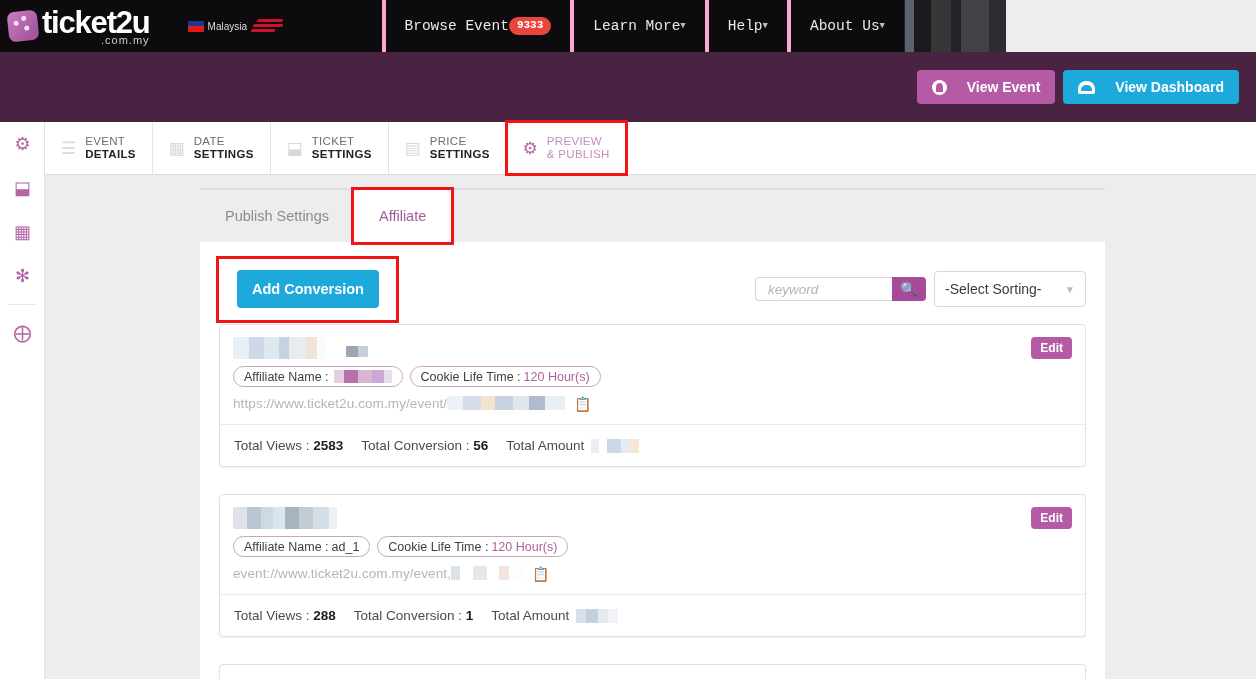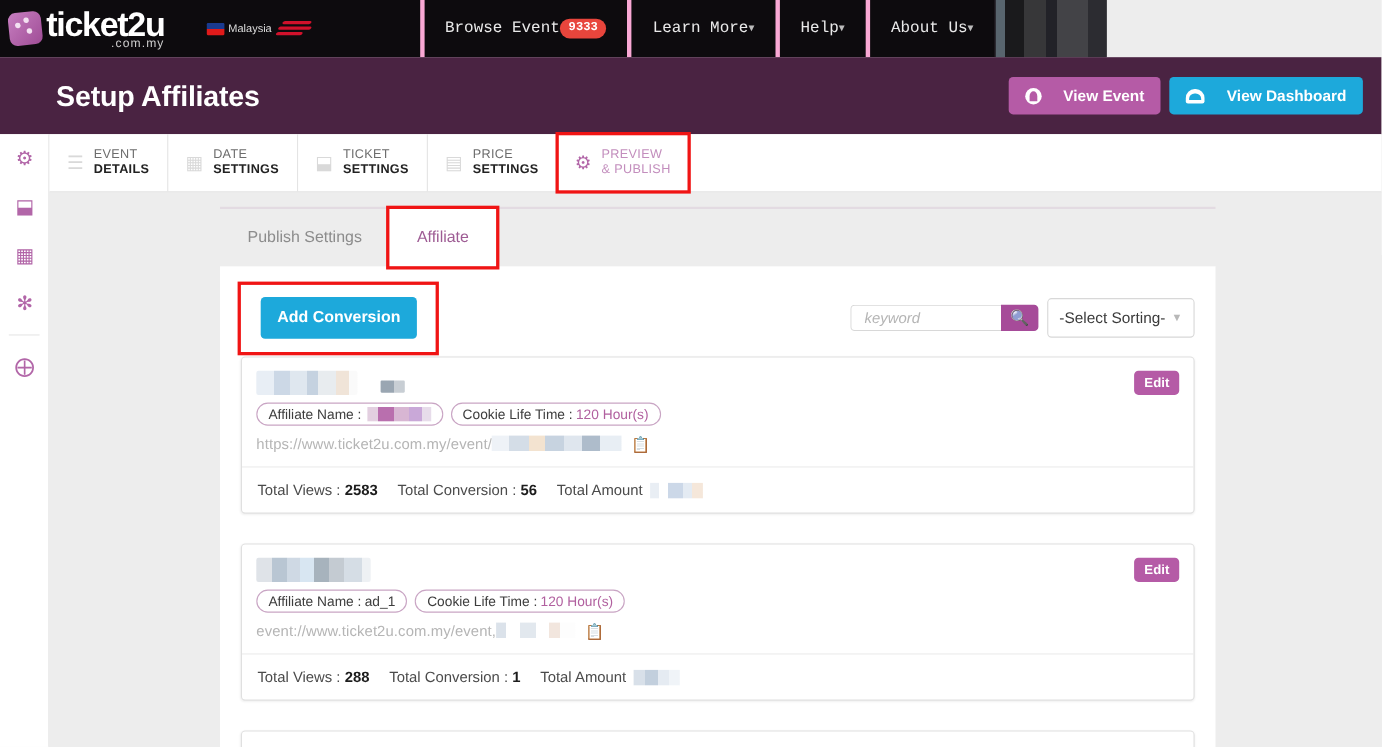--- a/index.html
+++ b/index.html
@@ -164,21 +164,21 @@
     border-radius:4px 0 0 4px; padding:0 12px; font-size:13.5px;
     font-style:italic; color:#999; outline:none;
     font-family:"Liberation Sans", sans-serif;
   }
   .search-input::placeholder { color:#b4b4b4; font-style:italic; }
   .search-btn {
     width:34px; background:#a64b99; border:none; border-radius:0 4px 4px 0;
     color:#fff; font-size:14px; cursor:pointer;
   }
   .sort-select {
-    height:36px; width:134px; border:1px solid #d8d8d8; border-radius:4px;
+    height:36px; width:152px; border:1px solid #d8d8d8; border-radius:4px;
     background:#fff; font-size:14px; color:#3b3b3b; padding:0 10px;
     display:flex; align-items:center; justify-content:space-between; cursor:pointer;
     font-family:"Liberation Sans", sans-serif;
   }
   .sort-caret { color:#b8b8b8; font-size:10px; }
 
   
   .cards { margin-top:10px; }
   .card {
     border:1px solid #e0e0e0; border-radius:4px; background:#fff;
@@ -281,21 +281,20 @@
       </div>
       <div class="nav-item">
         <span>About Us</span>
         <span class="caret">▼</span>
       </div>
       <div class="user-blur"></div>
     </div>
   </div>
 
   <div class="subhead">
-    <div class="page-title">Setup Affiliates</div>
     <div class="head-btns">
       <button class="btn-pill btn-view-event">
         <span class="ic-circle"></span>
         <span>View Event</span>
       </button>
       <button class="btn-pill btn-view-dash">
         <span class="ic-dash"></span>
         <span>View Dashboard</span>
       </button>
     </div>

